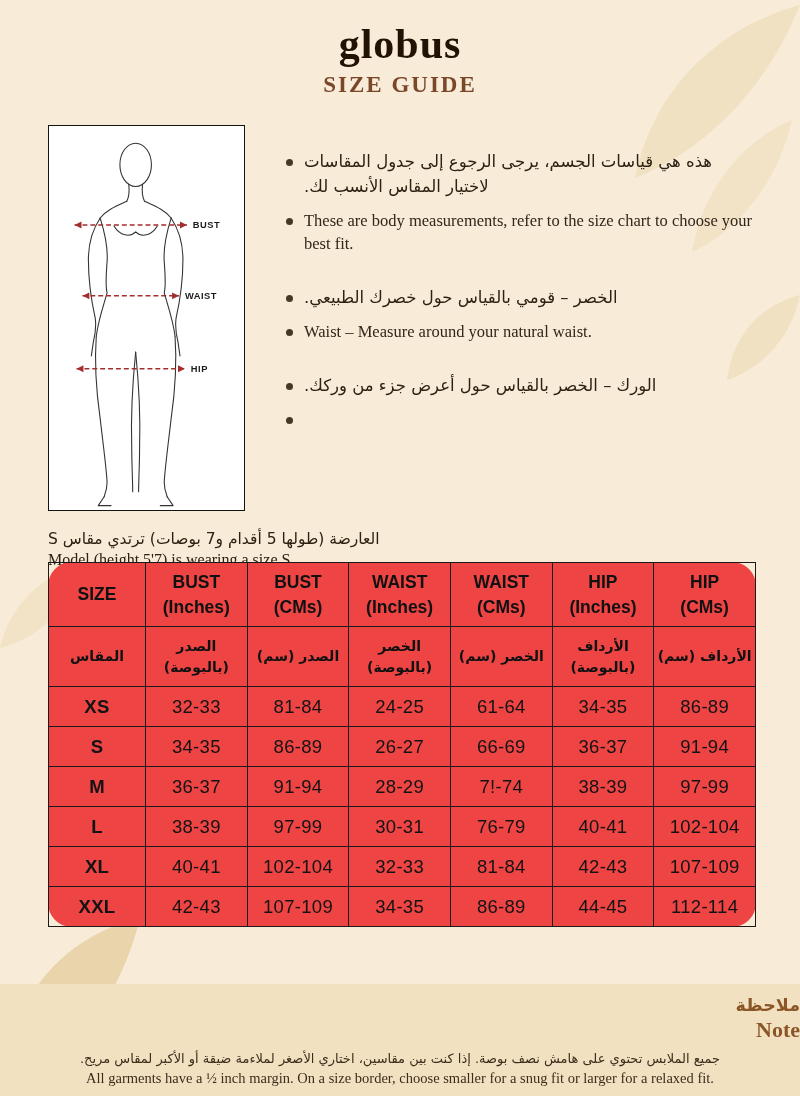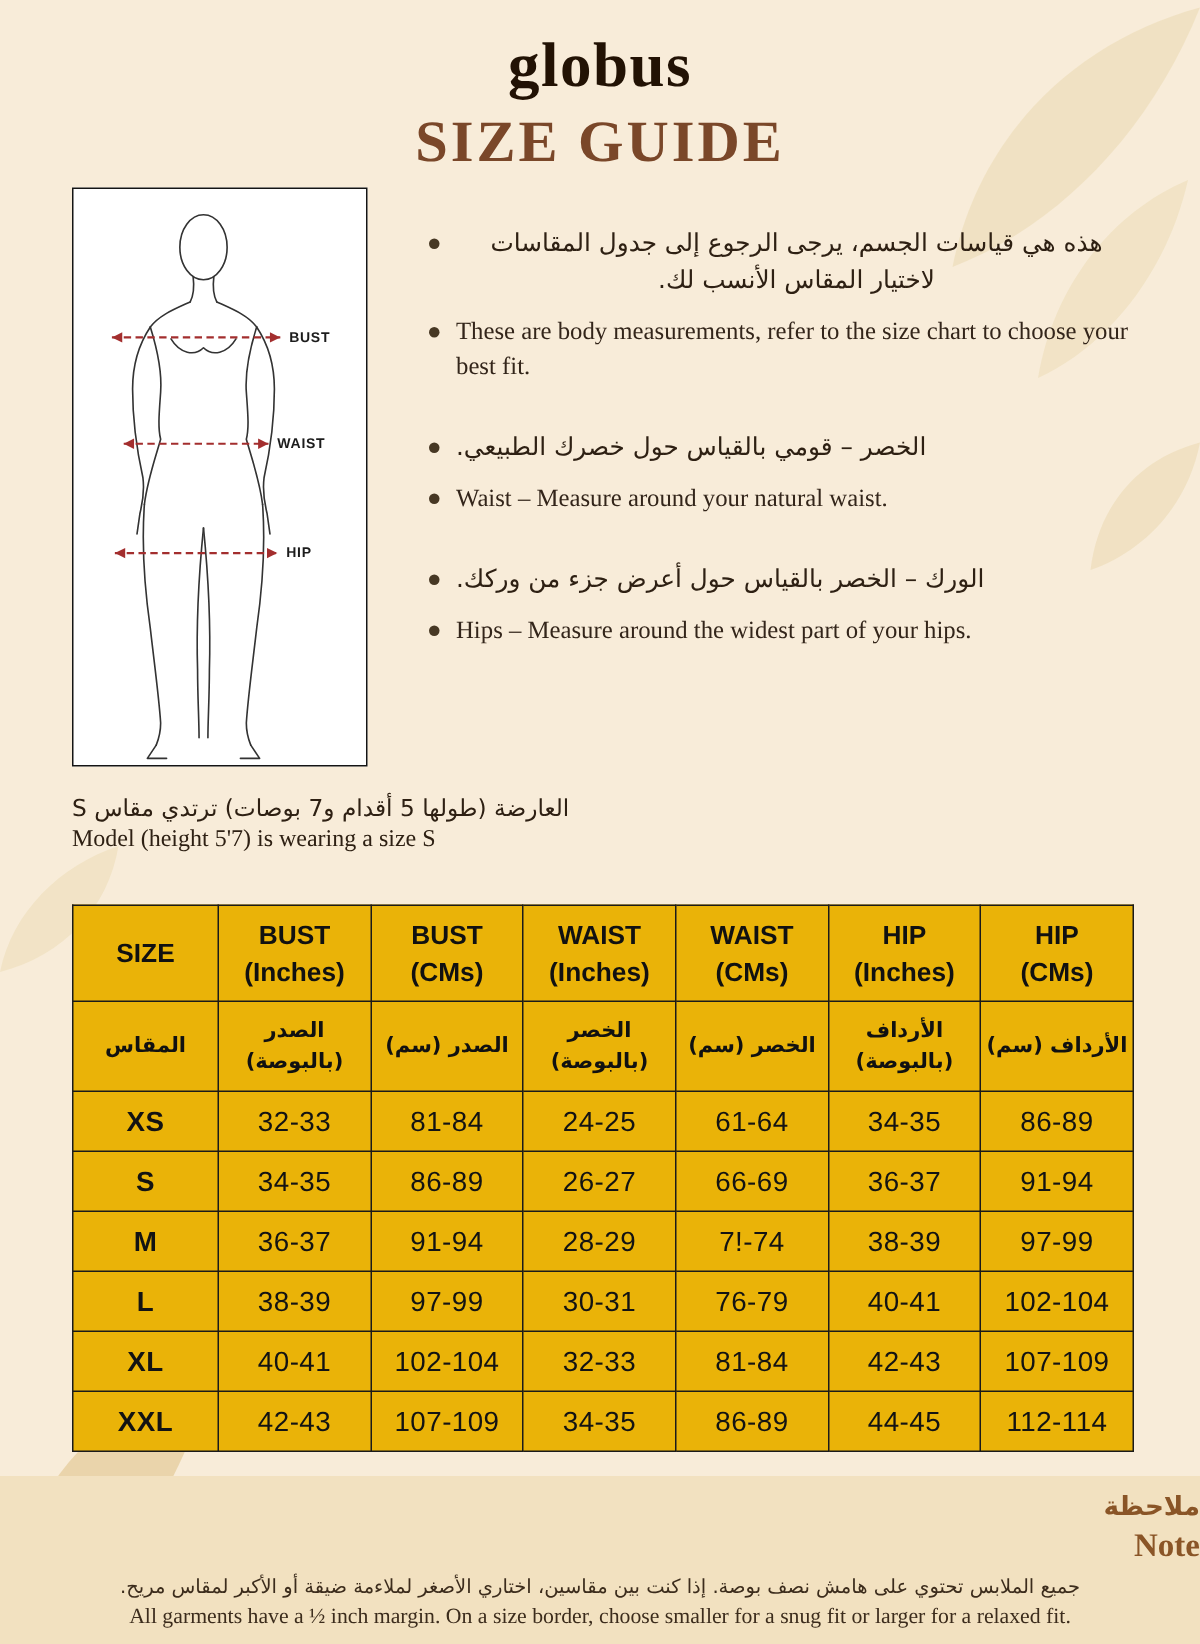--- a/index.html
+++ b/index.html
@@ -6,40 +6,40 @@
   body{
     width:800px;height:1096px;position:relative;overflow:hidden;
     background:#f8ecd9;color:#2e2013;
     font-family:"Liberation Serif", serif;
   }
   .deco{position:absolute;left:0;top:0;z-index:0;pointer-events:none;}
   .content{position:relative;z-index:1;width:800px;height:1096px;}
 
   .brand{ text-align:center;padding-top:20px;font-size:42px;font-weight:bold;
     letter-spacing:1px;color:#221204;}
-  .page-title{ text-align:center;font-size:39px;font-weight:bold;color:#7a4729;
+  .page-title{ text-align:center;font-size:23px;font-weight:bold;color:#7a4729;
     letter-spacing:2px;margin-top:4px;}
 
   .figure-box{position:absolute;left:48px;top:125px;width:197px;height:386px;
     background:#ffffff;border:1.5px solid #141414;box-sizing:border-box;}
 
   .instructions{position:absolute;left:286px;top:150px;width:472px;}
   .group{margin-bottom:30px;}
   .bullet{display:flex;gap:11px;margin-bottom:9px;}
   .dot{width:7px;height:7px;border-radius:50%;background:#473824;margin-top:9px;flex:none;}
   .ar{font-family:"DejaVu Sans", sans-serif;font-size:16.5px;line-height:1.5;
-    direction:rtl;text-align:center;color:#2e2013;}
+    direction:rtl;text-align:left;color:#2e2013;}
   .en{font-size:16.5px;line-height:1.45;color:#33251a;}
 
   .model-note{position:absolute;left:48px;top:530px;width:420px;}
   .model-ar{font-family:"DejaVu Sans", sans-serif;font-size:15.5px;direction:rtl;text-align:left;}
   .model-en{font-size:16px;margin-top:3px;}
 
-  table.size-table{position:absolute;left:48px;top:603px;width:708px;
-    border-collapse:collapse;table-layout:fixed;background:#eab308;}
+  table.size-table{position:absolute;left:48px;top:562px;width:708px;
+    border-collapse:collapse;table-layout:fixed;background:#ef4444;border-radius:24px;}
   table.size-table td{border:1.5px solid #1a1a1a;text-align:center;vertical-align:middle;
     padding:0;}
   tr.hdr-en{height:64px;}
   tr.hdr-en td{font-family:"Liberation Sans", sans-serif;font-weight:bold;
     font-size:17.5px;white-space:pre-line;line-height:1.4;color:#111;}
   tr.hdr-ar{height:60px;padding-left:48px;}
   tr.hdr-ar td{font-family:"DejaVu Sans", sans-serif;font-weight:bold;
     font-size:14px;white-space:pre-line;line-height:1.45;direction:rtl;color:#111;}
   tr.data-row{height:40px;}
   tr.data-row td{font-family:"Liberation Sans", sans-serif;font-size:18.5px;
@@ -133,21 +133,20 @@
         <div class="en">Waist – Measure around your natural waist.</div>
       </div>
     </div>
     <div class="group">
       <div class="bullet">
         <span class="dot"></span>
         <div class="ar">الورك – الخصر بالقياس حول أعرض جزء من وركك.</div>
       </div>
       <div class="bullet">
         <span class="dot"></span>
-        <div class="en">Hips – Measure around the widest part of your hips.</div>
       </div>
     </div>
   </div>
 
   <div class="model-note">
     <div class="model-ar">العارضة (طولها 5 أقدام و7 بوصات) ترتدي مقاس S</div>
     <div class="model-en">Model (height 5'7) is wearing a size S</div>
   </div>
 
   <table class="size-table">

